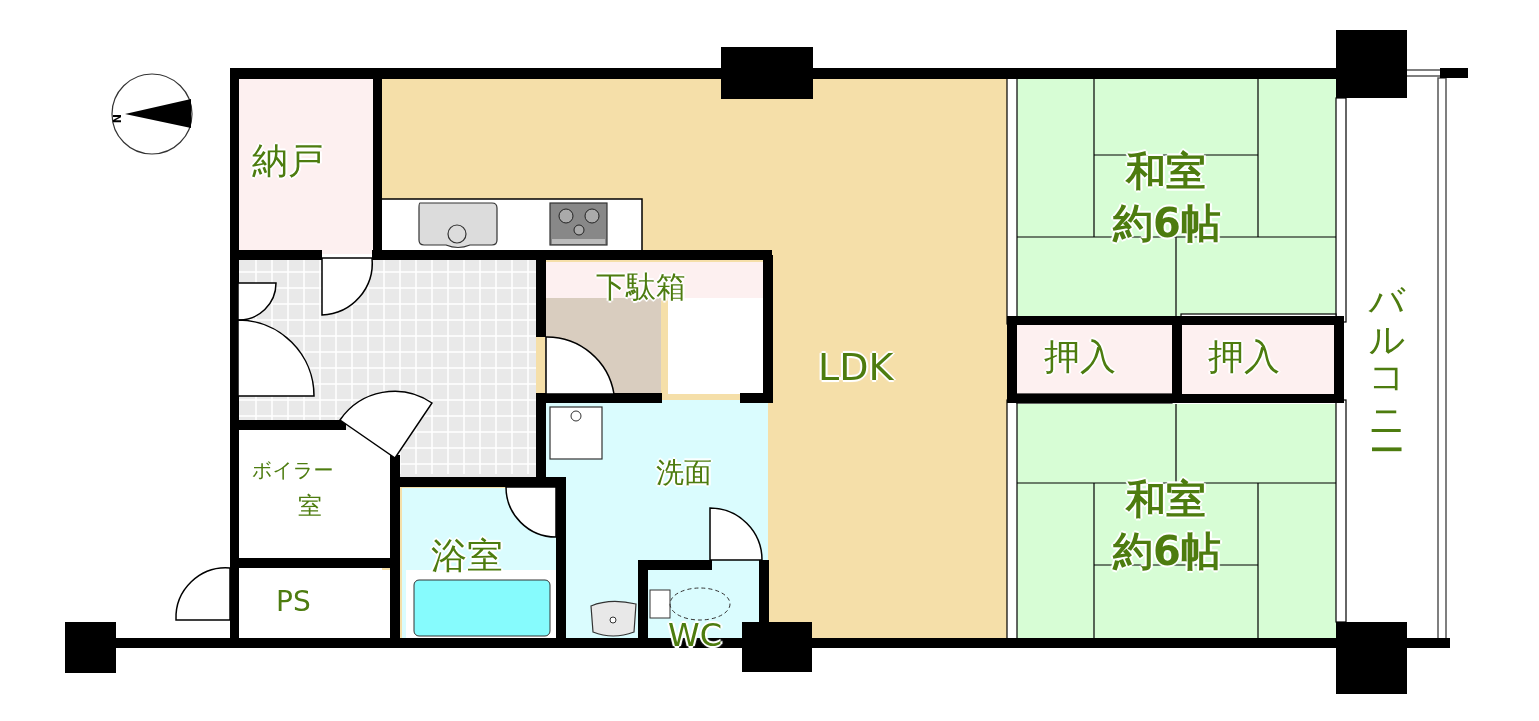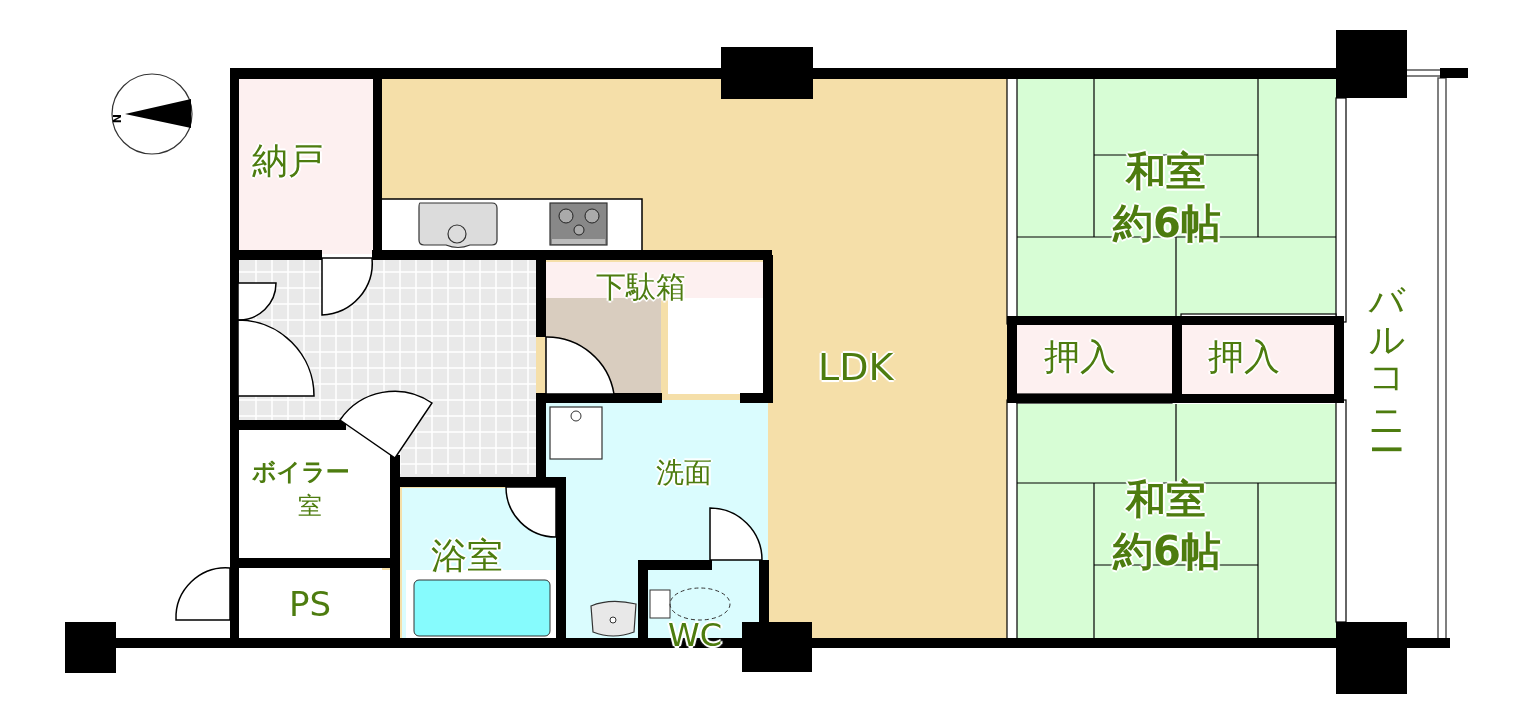--- a/index.html
+++ b/index.html
@@ -172,23 +172,23 @@
   <g>
     <circle cx="152" cy="114" r="40" fill="#fff" stroke="#333" stroke-width="1.2"></circle>
     <polygon points="125,114 191,99 191,128" fill="#000"></polygon>
     <text x="118" y="119" font-family="DejaVu Sans, sans-serif" font-size="11" font-weight="bold" transform="rotate(90 118 114)">N</text>
   </g>
 </svg>
 
 <div class="lbl" style="left:252px; top:142px; font-size:36px;">納戸</div>
 <div class="lbl" style="left:818px; top:308px; font-size:38px;margin-top:40px;">LDK</div>
 <div class="lbl" style="left:596px; top:259px; font-size:30px;margin-top:12px;">下駄箱</div>
-<div class="lbl" style="left:252px; top:460px; font-size:24px;font-weight:bold;">ボイラー</div>
+<div class="lbl" style="left:252px; top:460px; font-size:20px;">ボイラー</div>
 <div class="lbl" style="left:298px; top:494px; font-size:24px;">室</div>
-<div class="lbl" style="left:289px; top:587px; font-size:34px;">PS</div>
+<div class="lbl" style="left:276px; top:587px; font-size:28px;">PS</div>
 <div class="lbl" style="left:431px; top:537px; font-size:36px;text-align:right;">浴室</div>
 <div class="lbl" style="left:656px; top:458px; font-size:28px;">洗面</div>
 <div class="lbl" style="left:668px; top:619px; font-size:32px;">WC</div>
 <div class="lbl bold" style="left:1126px; top:150px; font-size:40px;">和室</div>
 <div class="lbl bold" style="left:1113px; top:202px; font-size:40px;">約6帖</div>
 <div class="lbl" style="left:1044px; top:338px; font-size:36px;">押入</div>
 <div class="lbl" style="left:1208px; top:338px; font-size:36px;">押入</div>
 <div class="lbl bold" style="left:1126px; top:478px; font-size:40px;">和室</div>
 <div class="lbl bold" style="left:1113px; top:530px; font-size:40px;">約6帖</div>
 <div class="lbl vert" style="left:1368px; top:260px; font-size:36px;">バルコニー</div>

